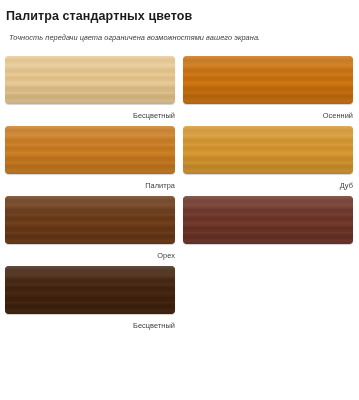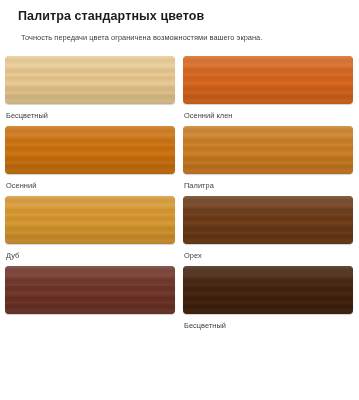--- a/index.html
+++ b/index.html
@@ -12,39 +12,40 @@
     background: #ffffff;
     font-family: "Liberation Sans", sans-serif;
     color: #333333;
     overflow: hidden;
   }
   .page {
     position: relative;
     width: 359px;
     height: 314px;
     box-sizing: border-box;
-    padding: 0 17px;
+    padding: 0 5px;
   }
   .page-title {
     margin: 0;
     padding: 8px 0 0 1px;
     font-size: 12.5px;
     font-weight: bold;
     color: #1b1b1b;
     letter-spacing: 0.1px;
     line-height: 16px;
   }
   .palette-note {
     margin: 0;
     padding: 9px 0 0 4px;
     font-size: 7.4px;
     font-weight: normal;
     color: #3c3c3c;
     line-height: 10px;
     letter-spacing: 0.05px;
+    font-style: italic;
   }
   .swatch-grid {
     position: absolute;
     top: 56px;
     left: 5px;
     width: 349px;
     display: flex;
     flex-wrap: wrap;
     column-gap: 8px;
     row-gap: 0;
@@ -77,20 +78,21 @@
       rgba(0,0,0,0.00) 52%,
       rgba(0,0,0,0.06) 78%,
       rgba(0,0,0,0.12) 100%);
   }
   .swatch-label {
     padding: 7px 0 0 1px;
     font-size: 7.4px;
     color: #3c3c3c;
     line-height: 10px;
     letter-spacing: 0.05px;
+    text-align: right;
   }
   .cell-empty {
     width: 170px;
     height: 70px;
   }
 </style>
 </head>
 <body>
 
 <div class="page">
@@ -99,27 +101,20 @@
 
   <p class="palette-note">Точность передачи цвета ограничена возможностями вашего экрана.</p>
 
   <div class="swatch-grid">
       <div class="swatch-cell">
         <div class="swatch-chip" style="background: rgb(227, 196, 141);">
           <div class="grain" style="background: repeating-linear-gradient(rgb(238, 215, 170) 0px, rgb(227, 196, 141) 2px, rgb(215, 179, 119) 4px, rgb(227, 196, 141) 7px, rgb(238, 215, 170) 9px, rgb(227, 196, 141) 12px, rgb(215, 179, 119) 14px, rgb(227, 196, 141) 18px); opacity: 0.55;"></div>
           <div class="sheen"></div>
         </div>
         <div class="swatch-label">Бесцветный</div>
-      </div>
-      <div class="swatch-cell">
-        <div class="swatch-chip" style="background: rgb(211, 100, 29);">
-          <div class="grain" style="background: repeating-linear-gradient(rgb(222, 117, 48) 0px, rgb(211, 100, 29) 2px, rgb(194, 86, 18) 4px, rgb(211, 100, 29) 7px, rgb(222, 117, 48) 9px, rgb(211, 100, 29) 12px, rgb(194, 86, 18) 14px, rgb(211, 100, 29) 18px); opacity: 0.55;"></div>
-          <div class="sheen"></div>
-        </div>
-        <div class="swatch-label">Осенний клен</div>
       </div>
       <div class="swatch-cell">
         <div class="swatch-chip" style="background: rgb(200, 112, 15);">
           <div class="grain" style="background: repeating-linear-gradient(rgb(214, 127, 29) 0px, rgb(200, 112, 15) 2px, rgb(182, 98, 8) 4px, rgb(200, 112, 15) 7px, rgb(214, 127, 29) 9px, rgb(200, 112, 15) 12px, rgb(182, 98, 8) 14px, rgb(200, 112, 15) 18px); opacity: 0.55;"></div>
           <div class="sheen"></div>
         </div>
         <div class="swatch-label">Осенний</div>
       </div>
       <div class="swatch-cell">
         <div class="swatch-chip" style="background: rgb(199, 122, 33);">

